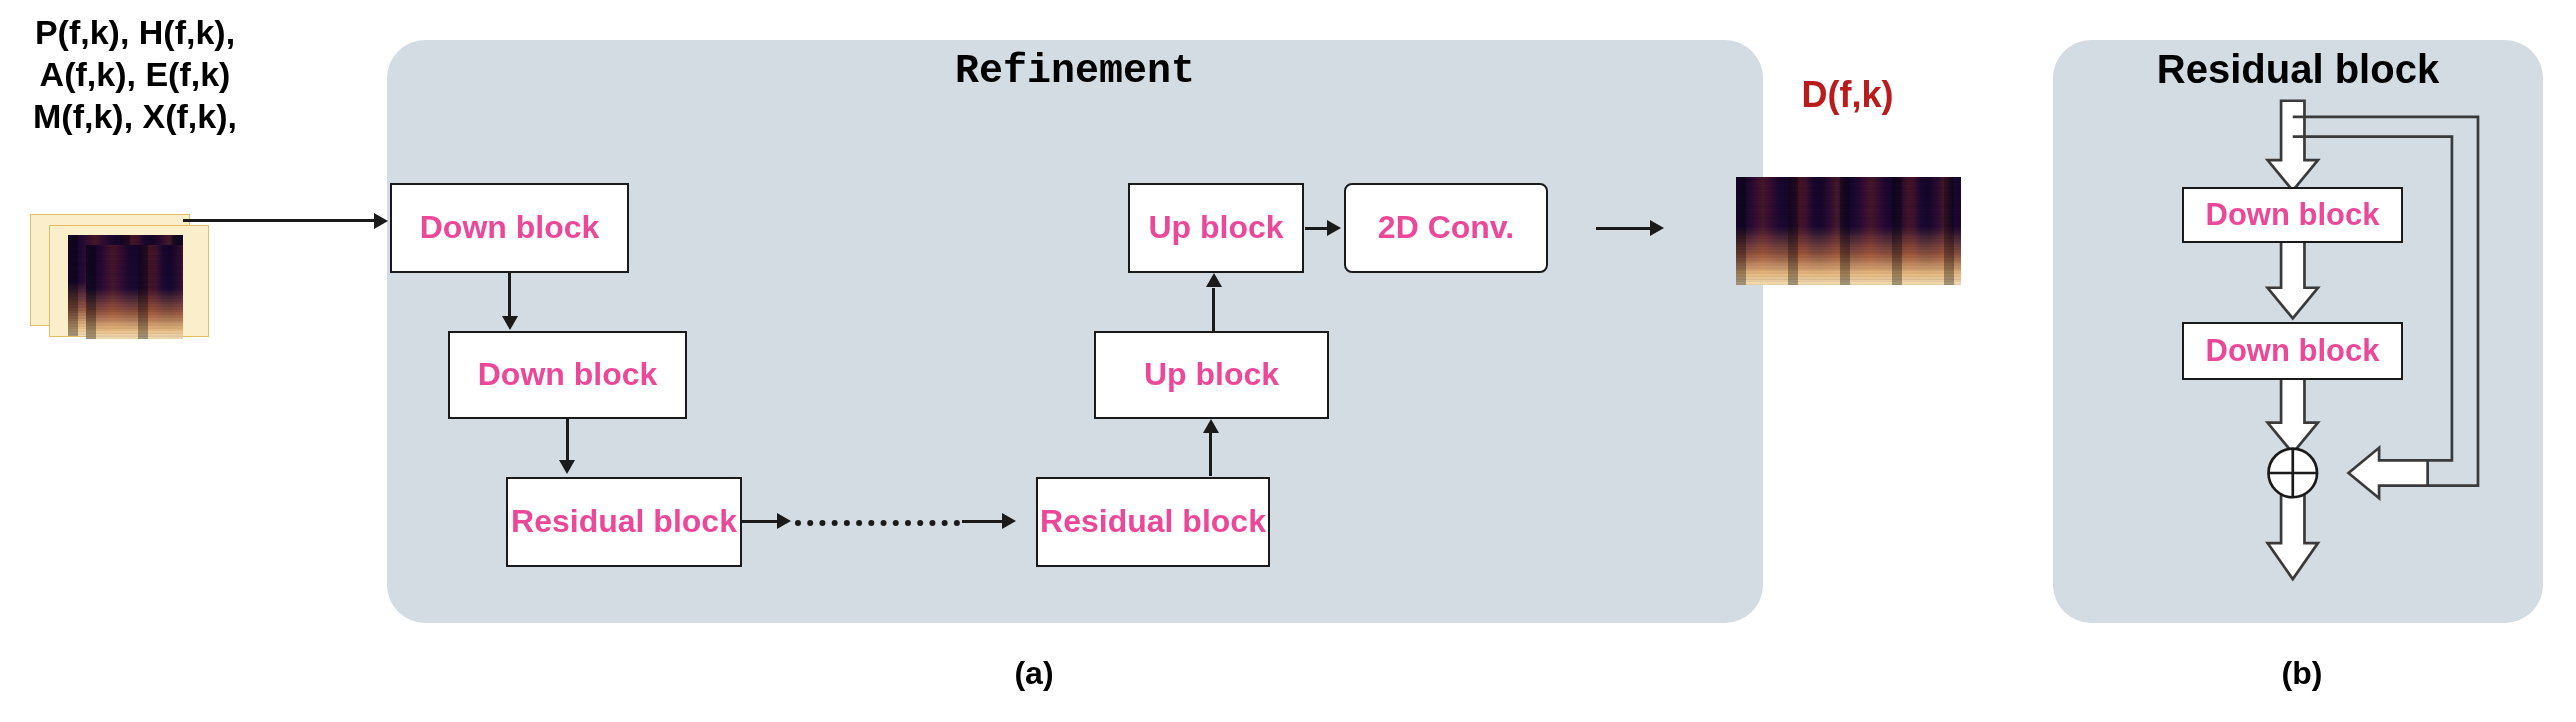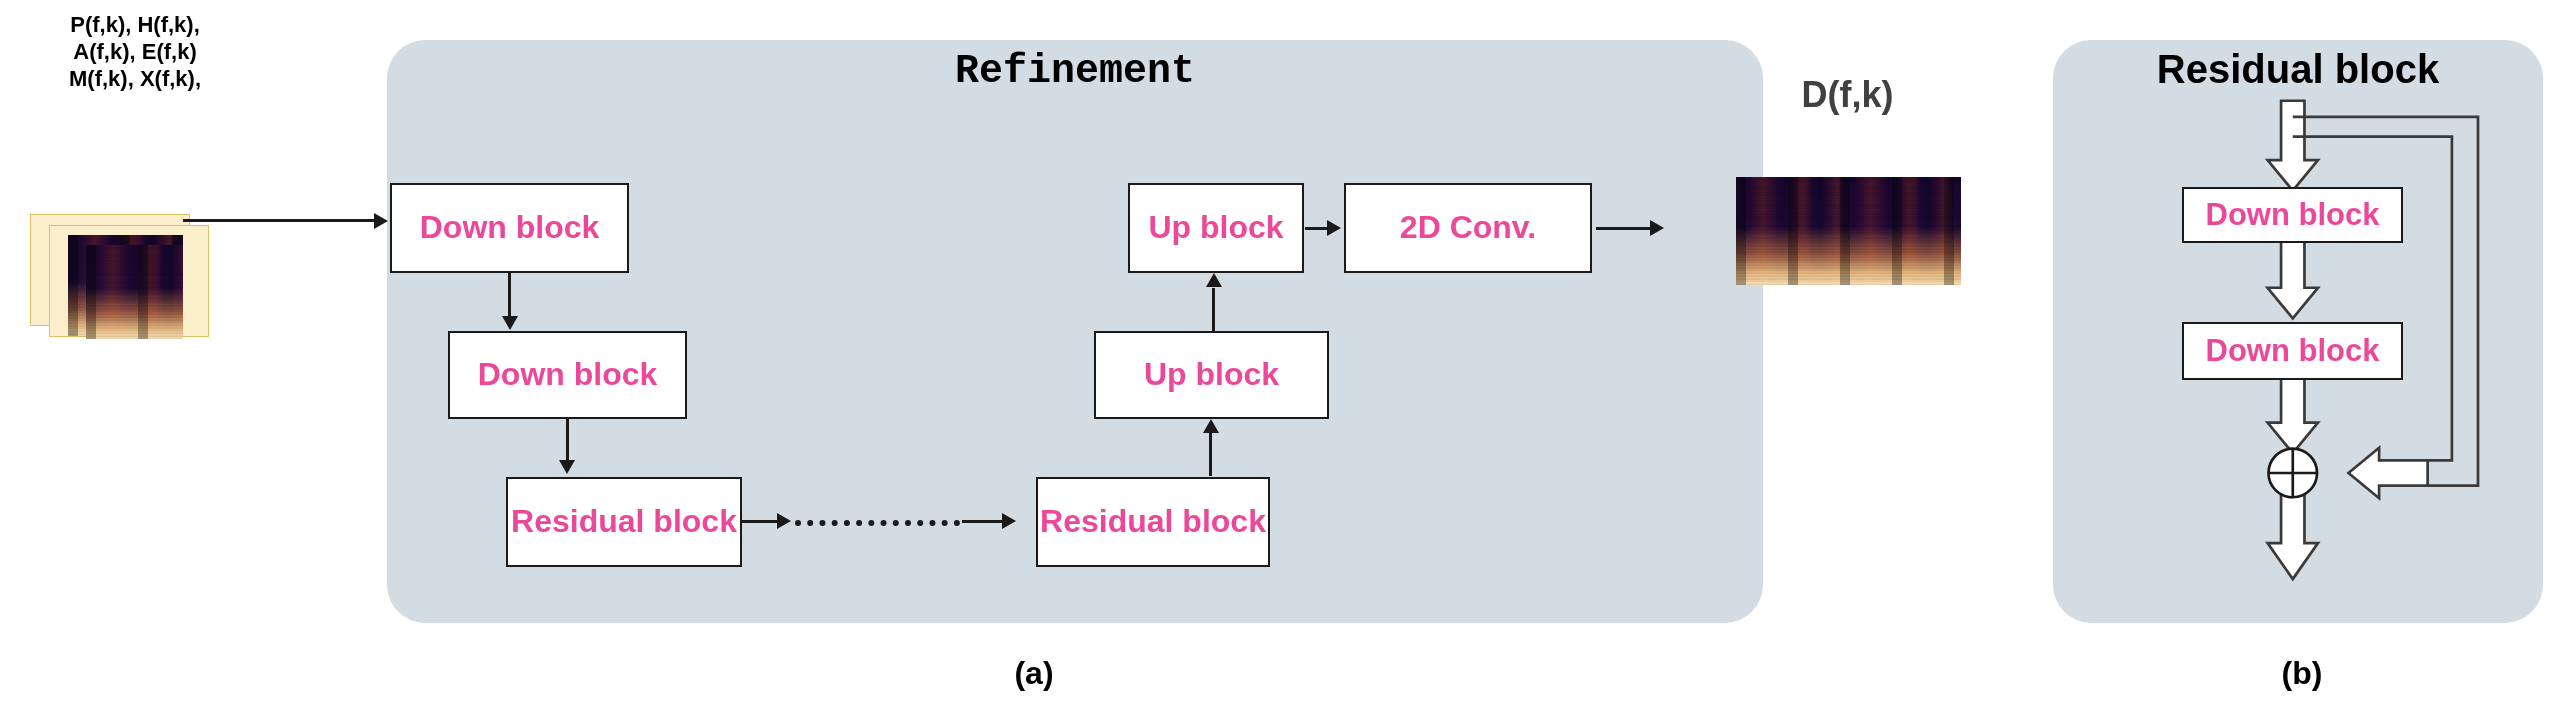--- a/index.html
+++ b/index.html
@@ -17,21 +17,21 @@
   .box{position:absolute;background:#ffffff;border:2.7px solid #1a1a1a;
        display:flex;align-items:center;justify-content:center;
        text-align:center;font-weight:bold;color:#ec4899;line-height:1.12;
        box-sizing:border-box;}
 
   
   .inputs{position:absolute;font-weight:bold;color:#000;text-align:center;
           line-height:1.24;white-space:nowrap;}
 
   
-  .outlabel{position:absolute;font-weight:bold;color:#404040;text-align:center;
+  .outlabel{position:absolute;font-weight:bold;color:#b91c1c;text-align:center;
             white-space:nowrap;}
 
   
   .caption{position:absolute;font-weight:bold;color:#000;text-align:center;
            white-space:nowrap;}
 
   
   .spec{position:absolute;overflow:hidden;
         background-color:#4c2a6e;
         background-image:
@@ -82,21 +82,21 @@
   
   .bsvg{position:absolute;left:0;top:0;}
 </style>
 </head>
 <body>
 
 <div class="panel" style="left:387px;top:40px;width:1376px;height:583px;"></div>
 
 <div class="panel-title" style="left:387px;top:49px;width:1376px;font-size:40px;font-family:Liberation Mono, monospace;">Refinement</div>
 
-<div class="inputs" style="left:0px;top:10.8px;width:270px;font-size:22px;">
+<div class="inputs" style="left:0px;top:10.8px;width:270px;font-size:34px;">
   <div>P(f,k), H(f,k),</div>
   <div>A(f,k), E(f,k)</div>
   <div>M(f,k), X(f,k),</div>
 </div>
 
 <div class="card" style="left:30px;top:214px;width:158px;height:110px;"></div>
 <div class="card" style="left:49px;top:225px;width:158px;height:110px;"></div>
 <div class="spec" style="left:68px;top:235px;width:115px;height:101px;"></div>
 <div class="spec" style="left:86px;top:245px;width:97px;height:94px;"></div>
 
@@ -129,21 +129,21 @@
 <div class="box" style="left:1094px;top:331px;width:235px;height:88px;font-size:32px;">Up block</div>
 
 <div class="ln lnv" style="left:1212px;top:288px;height:43px;"></div>
 <div class="ah-u" style="left:1206px;top:273px;"></div>
 
 <div class="box" style="left:1128px;top:183px;width:176px;height:90px;font-size:32px;">Up block</div>
 
 <div class="ln lnh" style="left:1305px;top:227px;width:26px;"></div>
 <div class="ah-r" style="left:1327px;top:220px;"></div>
 
-<div class="box" style="left:1344px;top:183px;width:248px;height:90px;font-size:32px;">2D Conv.</div>
+<div class="box" style="left:1344px;top:183px;width:204px;height:90px;font-size:32px;border-radius:8px;">2D Conv.</div>
 
 <div class="ln lnh" style="left:1596px;top:227px;width:58px;"></div>
 <div class="ah-r" style="left:1650px;top:220px;"></div>
 
 <div class="outlabel" style="left:1735px;top:74px;width:225px;font-size:36px;">D(f,k)</div>
 <div class="spec" style="left:1736px;top:177px;width:225px;height:108px;"></div>
 
 <div class="caption" style="left:953px;top:655px;width:162px;font-size:32px;">(a)</div>
 
 <div class="panel" style="left:2053px;top:40px;width:490px;height:583px;"></div>

